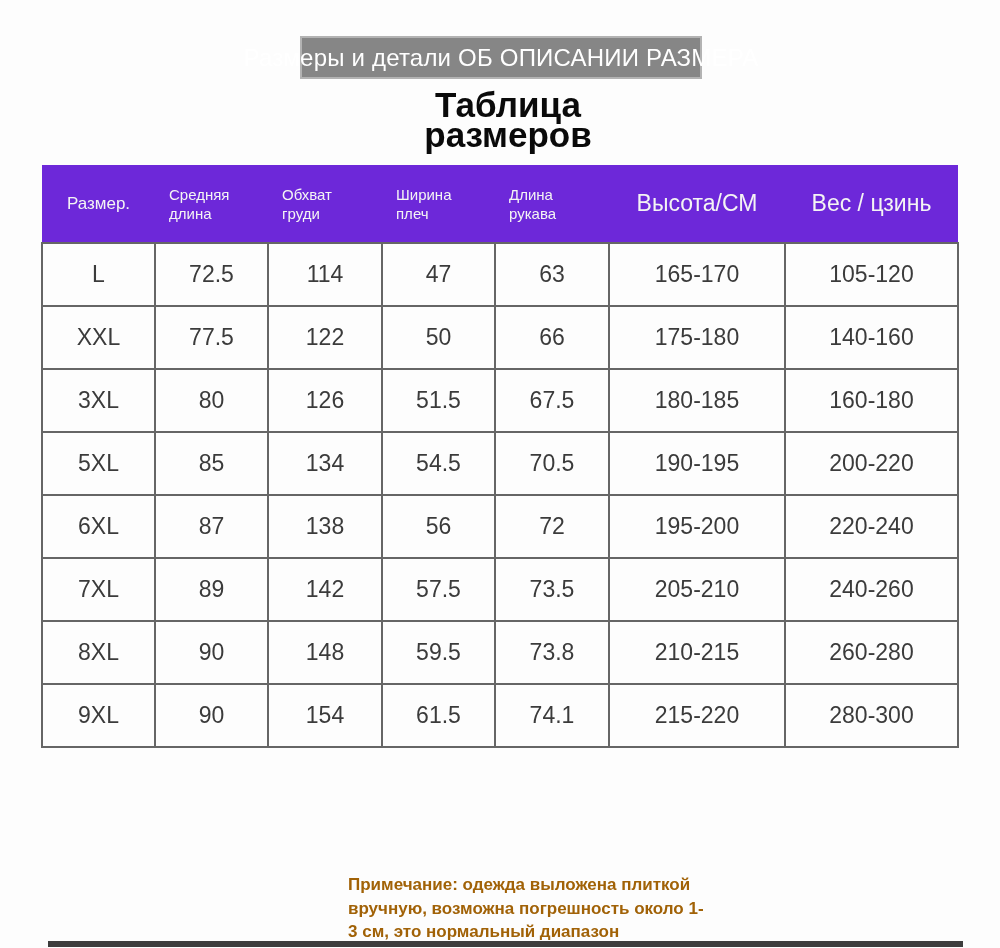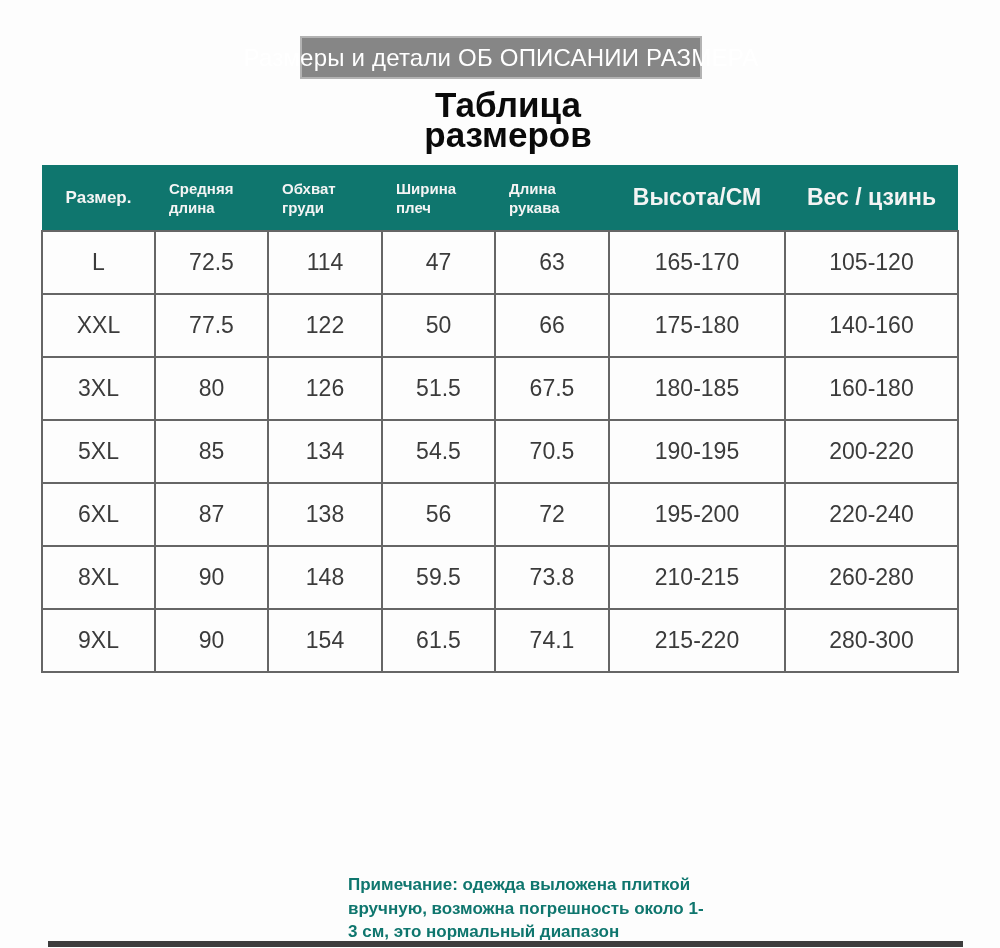--- a/index.html
+++ b/index.html
@@ -33,22 +33,22 @@
   }
   table.size-table col.c0{width:113px;}
   table.size-table col.c1{width:113px;}
   table.size-table col.c2{width:114px;}
   table.size-table col.c3{width:113px;}
   table.size-table col.c4{width:114px;}
   table.size-table col.c5{width:176px;}
   table.size-table col.c6{width:173px;}
 
   table.size-table thead th{
-    background:#0f766e;color:#f4f4f4;font-weight:700;
-    height:66px;border:none;vertical-align:middle;box-sizing:border-box;
+    background:#6d28d9;color:#f4f4f4;font-weight:400;
+    height:78px;border:none;vertical-align:middle;box-sizing:border-box;
   }
   table.size-table thead th.c0{font-size:17px;text-align:center;}
   table.size-table thead th.c1,
   table.size-table thead th.c2,
   table.size-table thead th.c3,
   table.size-table thead th.c4{
     font-size:15px;line-height:19px;text-align:left;padding-left:14px;padding-right:18px;
   }
   table.size-table thead th.c5,
   table.size-table thead th.c6{font-size:23px;text-align:center;margin-top:30px;}
@@ -63,21 +63,21 @@
   .watermark{
     position:absolute;left:422px;top:712px;
     font-family:"Liberation Serif",serif;font-weight:700;
     font-size:49px;letter-spacing:-1px;color:#0d0d0d;
     pointer-events:none;
   }
 
   
   .note{
     position:absolute;left:348px;top:873px;
-    font-size:17px;font-weight:700;line-height:23.5px;color:#0f766e;
+    font-size:17px;font-weight:700;line-height:23.5px;color:#a16207;
     white-space:nowrap;
   }
 
   
   .bottom-bar{
     position:absolute;left:48px;top:941px;width:915px;height:6px;
     background:#3d3d3d;
   }
 </style>
 </head>
@@ -155,20 +155,29 @@
         <tr>
           <td class="c0">6XL</td>
           <td class="c1">87</td>
           <td class="c2">138</td>
           <td class="c3">56</td>
           <td class="c4">72</td>
           <td class="c5">195-200</td>
           <td class="c6">220-240</td>
         </tr>
         <tr>
+          <td class="c0">7XL</td>
+          <td class="c1">89</td>
+          <td class="c2">142</td>
+          <td class="c3">57.5</td>
+          <td class="c4">73.5</td>
+          <td class="c5">205-210</td>
+          <td class="c6">240-260</td>
+        </tr>
+        <tr>
           <td class="c0">8XL</td>
           <td class="c1">90</td>
           <td class="c2">148</td>
           <td class="c3">59.5</td>
           <td class="c4">73.8</td>
           <td class="c5">210-215</td>
           <td class="c6">260-280</td>
         </tr>
         <tr>
           <td class="c0">9XL</td>

